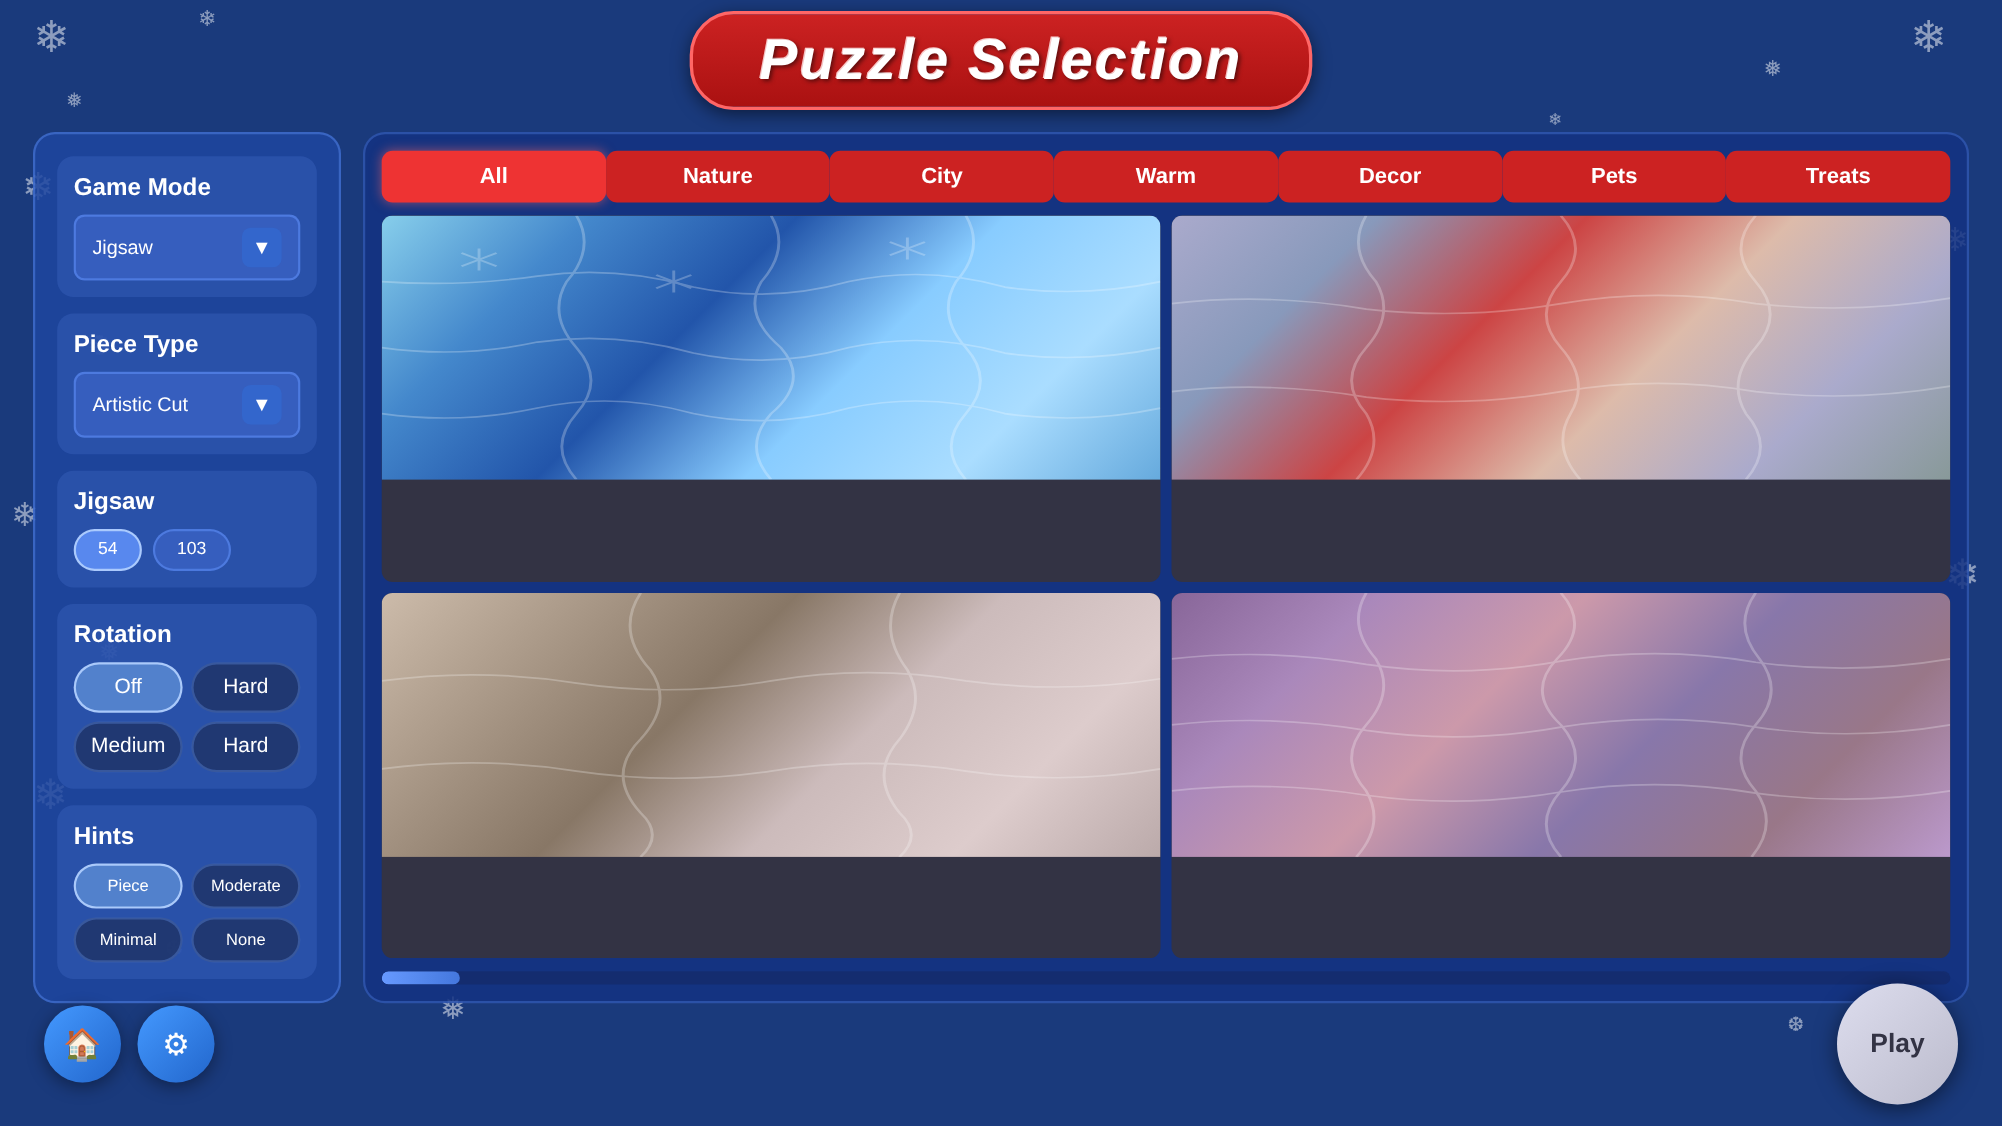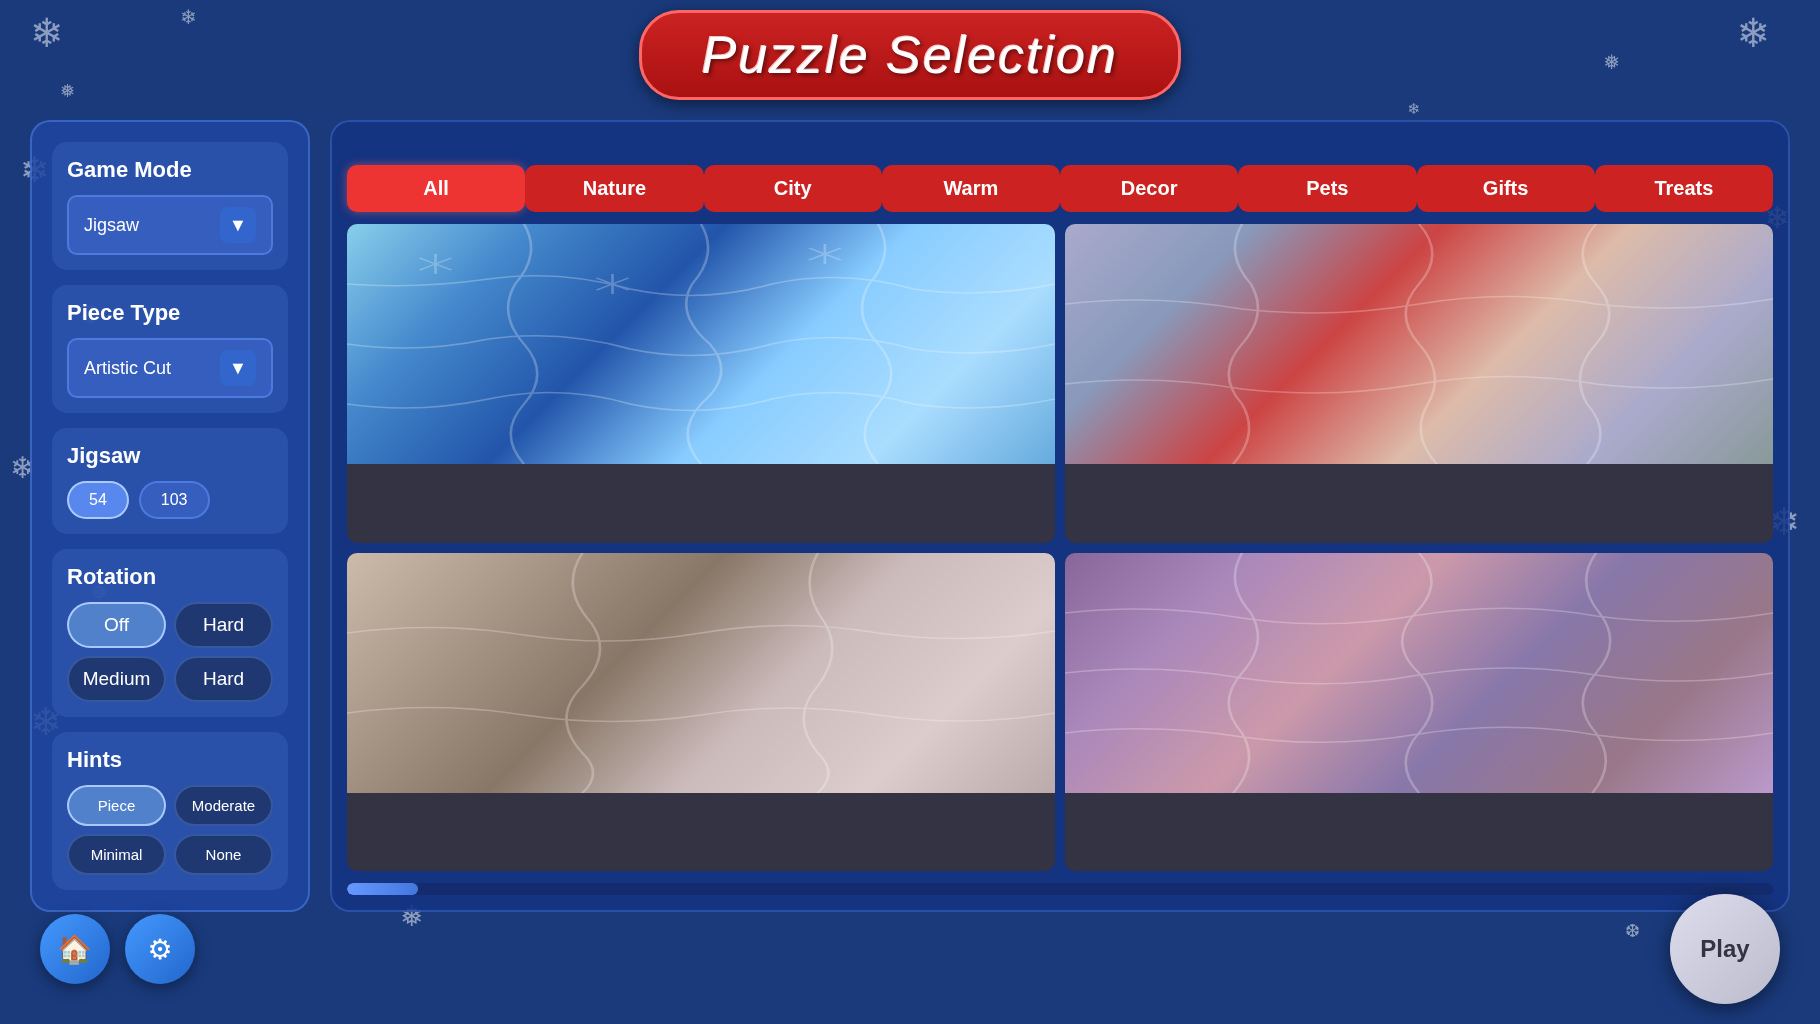--- a/index.html
+++ b/index.html
@@ -44,21 +44,21 @@
       margin-top: 10px;
       background: linear-gradient(180deg, #cc2222 0%, #aa1111 100%);
       border-radius: 40px;
       padding: 12px 60px;
       border: 3px solid #ff6666;
       box-shadow: 0 4px 15px rgba(0,0,0,0.5);
     }
 
     .title-text {
       font-size: 52px;
-      font-weight: normal;
+      font-weight: bold;
       color: white;
       text-shadow: 2px 2px 4px rgba(0,0,0,0.5), -1px -1px 0 #ffcccc;
       letter-spacing: 2px;
       font-style: italic;
     }
 
     
     .content-area {
       display: flex;
       gap: 20px;
@@ -199,21 +199,20 @@
       display: flex;
       flex-direction: column;
       gap: 12px;
     }
 
     
     .category-tabs {
       display: flex;
       gap: 0;
       flex-wrap: nowrap;
-      margin-top: 28px;
     }
 
     .cat-tab {
       background: #cc2222;
       border: none;
       border-radius: 10px;
       padding: 12px 25px;
       color: white;
       font-size: 20px;
       font-weight: bold;
@@ -455,21 +454,20 @@
 
     <div class="right-panel">
 
       <div class="category-tabs">
         <button class="cat-tab active">All</button>
         <button class="cat-tab">Nature</button>
         <button class="cat-tab">City</button>
         <button class="cat-tab">Warm</button>
         <button class="cat-tab">Decor</button>
         <button class="cat-tab">Pets</button>
-        <button class="cat-tab">Gifts</button>
         <button class="cat-tab">Treats</button>
       </div>
 
       <div class="puzzle-grid">
 
         <div class="puzzle-item">
           <div class="puzzle-1">
             <svg class="puzzle-lines" viewBox="0 0 400 240" preserveAspectRatio="none" xmlns="http://www.w3.org/2000/svg">
               <path d="M100,0 Q110,30 95,60 Q85,90 100,120 Q115,150 100,180 Q85,210 100,240" stroke="white" fill="none" stroke-width="1.5"></path>
               <path d="M200,0 Q210,30 195,60 Q185,90 205,120 Q220,150 200,180 Q185,210 200,240" stroke="white" fill="none" stroke-width="1.5"></path>

